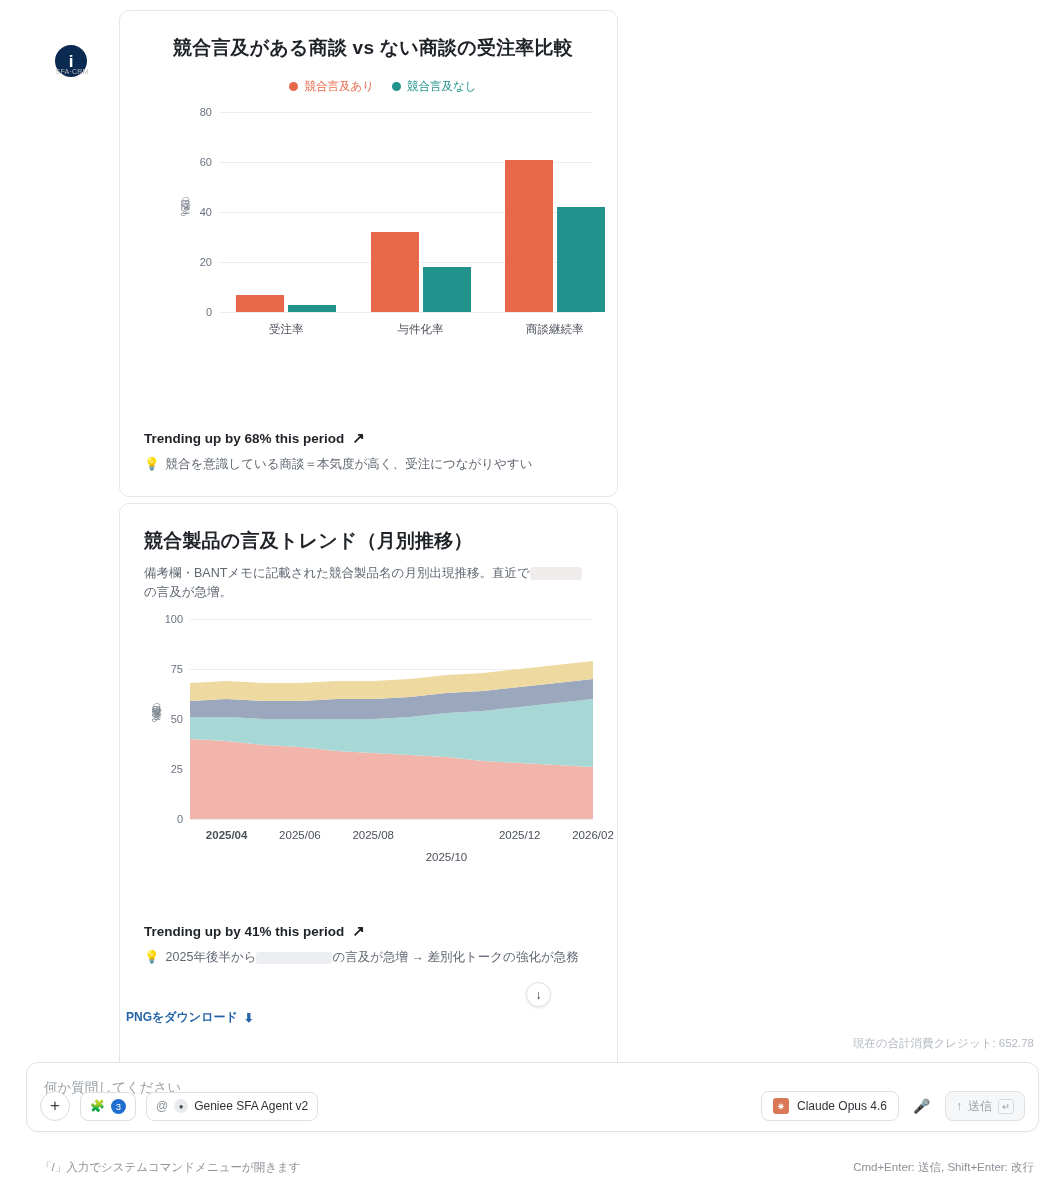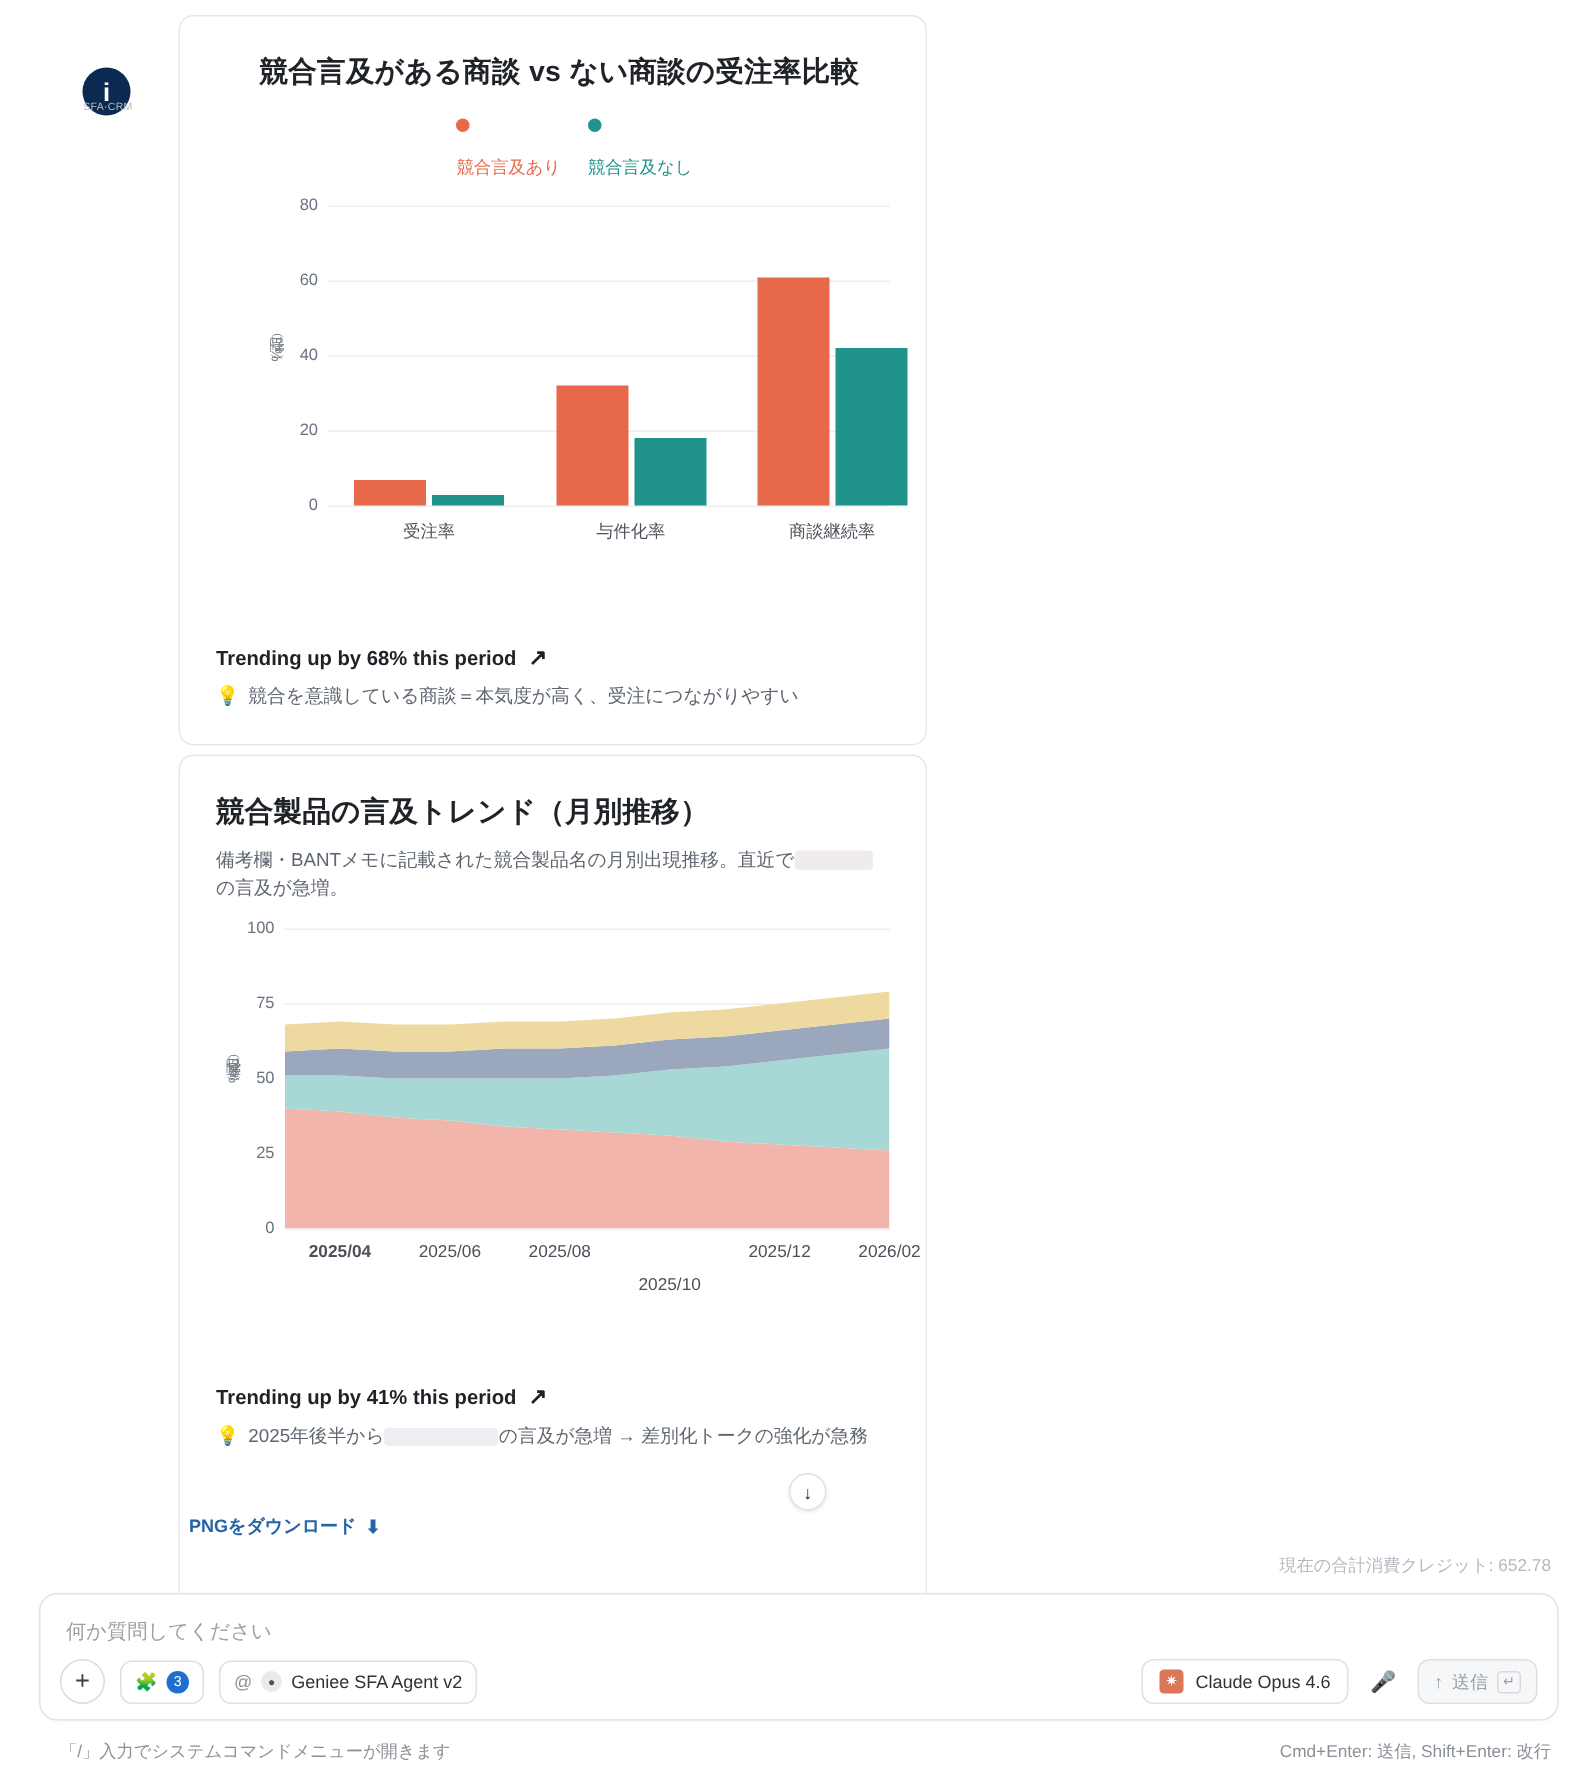--- a/index.html
+++ b/index.html
@@ -45,21 +45,21 @@
   }
   .card-sub {
     margin: 10px 24px 0 24px;
     font-size: 12.5px; color: #5e6670; line-height: 1.55;
   }
 
   .legend {
     display: flex; gap: 18px; justify-content: center;
     margin-top: 18px; font-size: 11.5px;
   }
-  .legend .item { display: flex; gap: 16px; flex-direction: column; }
+  .legend .item { display: flex; align-items: center; gap: 6px; }
   .legend .dot { width: 9px; height: 9px; border-radius: 50%; display: inline-block; }
 
   .plot { position: relative; margin: 8px 24px 0 24px; }
   .ylabel {
     position: absolute; left: 6px; top: 50%;
     transform: translateY(-50%) rotate(180deg);
     writing-mode: vertical-rl;
     font-size: 10px; color: #7a828c; letter-spacing: 1px;
   }
   .ytick {
@@ -112,21 +112,21 @@
 
   
   .credits {
     position: absolute; right: 30px; top: 1036px;
     font-size: 11.5px; color: #b5bac1;
   }
 
   
   .composer {
     position: absolute; left: 26px; top: 1062px;
-    width: 1013px; height: 85px;
+    width: 1013px; height: 70px;
     background: #fff; border: 1px solid #e3e3e3; border-radius: 12px;
     box-shadow: 0 1px 2px rgba(0,0,0,.03);
   }
   .composer .placeholder {
     position: absolute; left: 17px; top: 16px;
     font-size: 13.5px; color: #9aa0a6;
   }
   .composer-row {
     position: absolute; left: 13px; right: 13px; bottom: 10px;
     display: flex; align-items: center; gap: 10px;

